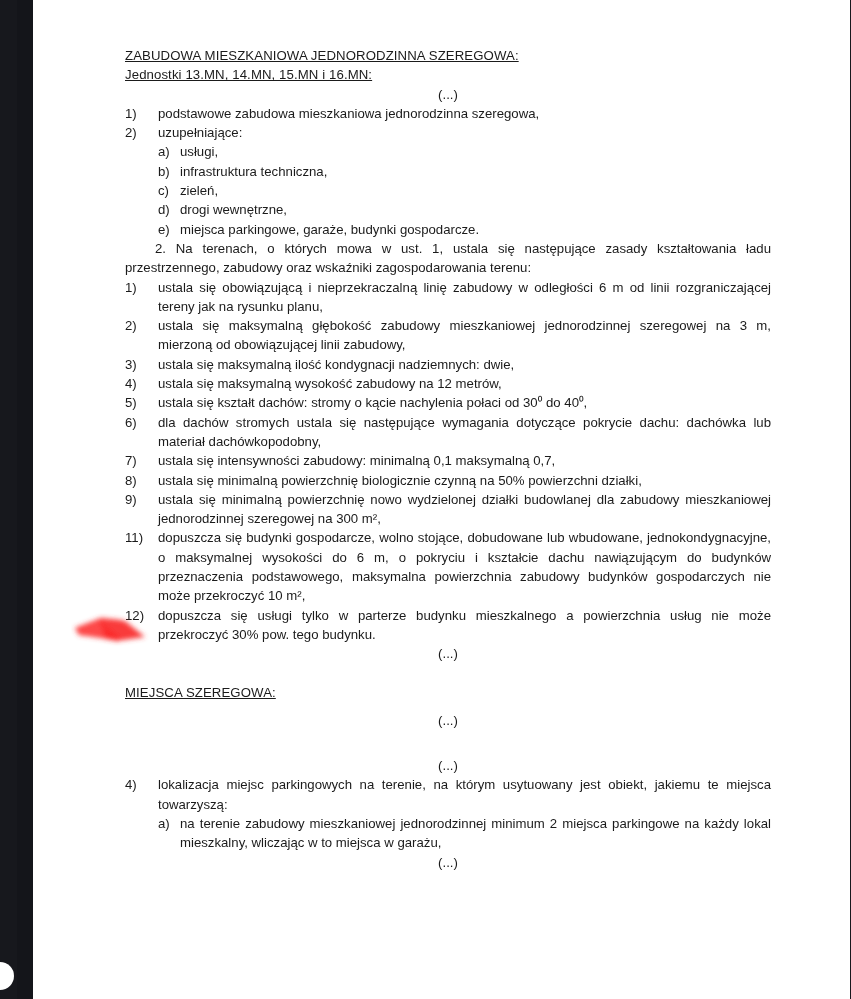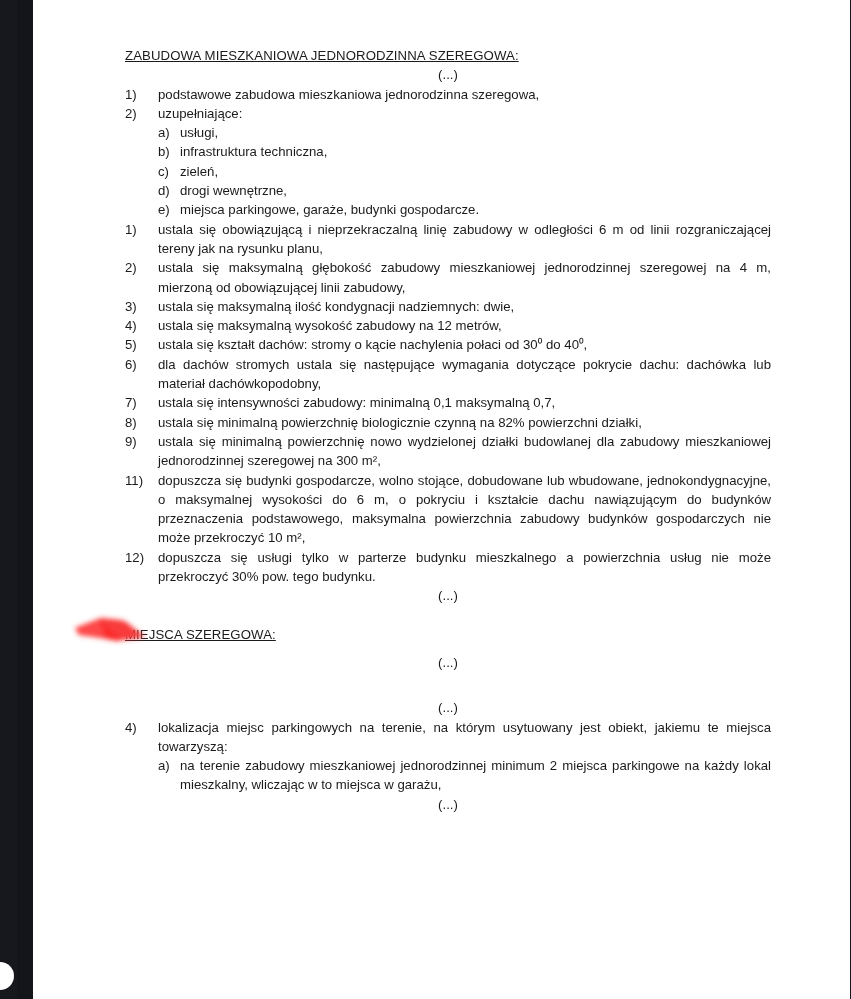--- a/index.html
+++ b/index.html
@@ -141,20 +141,21 @@
 <div id="viewer">
 
   <div class="chrome-left"></div>
   <div class="chrome-right"></div>
 
   <div class="page">
 
     <div class="doc">
 
       <div class="heading">ZABUDOWA MIESZKANIOWA JEDNORODZINNA SZEREGOWA:</div>
+      <div class="heading">Jednostki 13.MN, 14.MN, 15.MN i 16.MN:</div>
 
       <div class="center">(...)</div>
 
 
       <div class="row">
         <div class="marker">1)</div>
         <div class="body">podstawowe zabudowa mieszkaniowa jednorodzinna szeregowa,</div>
       </div>
       <div class="row">
         <div class="marker">2)</div>
@@ -175,28 +176,29 @@
       </div>
       <div class="row sub">
         <div class="marker">d)</div>
         <div class="body">drogi wewnętrzne,</div>
       </div>
       <div class="row sub">
         <div class="marker">e)</div>
         <div class="body">miejsca parkingowe, garaże, budynki gospodarcze.</div>
       </div>
 
+      <div class="para indent">2. Na terenach, o których mowa w ust. 1, ustala się następujące zasady kształtowania ładu przestrzennego, zabudowy oraz wskaźniki zagospodarowania terenu:</div>
 
       <div class="row jfull">
         <div class="marker">1)</div>
         <div class="body">ustala się obowiązującą i nieprzekraczalną linię zabudowy w odległości 6 m od linii rozgraniczającej tereny jak na rysunku planu,</div>
       </div>
       <div class="row jfull">
         <div class="marker">2)</div>
-        <div class="body">ustala się maksymalną głębokość zabudowy mieszkaniowej jednorodzinnej szeregowej na 4 m, mierzoną od obowiązującej linii zabudowy,</div>
+        <div class="body">ustala się maksymalną głębokość zabudowy mieszkaniowej jednorodzinnej szeregowej na 3 m, mierzoną od obowiązującej linii zabudowy,</div>
       </div>
       <div class="row">
         <div class="marker">3)</div>
         <div class="body">ustala się maksymalną ilość kondygnacji nadziemnych: dwie,</div>
       </div>
       <div class="row">
         <div class="marker">4)</div>
         <div class="body">ustala się maksymalną wysokość zabudowy na 12 metrów,</div>
       </div>
       <div class="row">
@@ -206,21 +208,21 @@
       <div class="row jfull">
         <div class="marker">6)</div>
         <div class="body">dla dachów stromych ustala się następujące wymagania dotyczące pokrycie dachu: dachówka lub materiał dachówkopodobny,</div>
       </div>
       <div class="row">
         <div class="marker">7)</div>
         <div class="body">ustala się intensywności zabudowy: minimalną 0,1 maksymalną 0,7,</div>
       </div>
       <div class="row">
         <div class="marker">8)</div>
-        <div class="body">ustala się minimalną powierzchnię biologicznie czynną na 82% powierzchni działki,</div>
+        <div class="body">ustala się minimalną powierzchnię biologicznie czynną na 50% powierzchni działki,</div>
       </div>
       <div class="row jfull">
         <div class="marker">9)</div>
         <div class="body">ustala się minimalną powierzchnię nowo wydzielonej działki budowlanej dla zabudowy mieszkaniowej jednorodzinnej szeregowej na 300 m²,</div>
       </div>
       <div class="row jfull">
         <div class="marker">11)</div>
         <div class="body">dopuszcza się budynki gospodarcze, wolno stojące, dobudowane lub wbudowane, jednokondygnacyjne, o maksymalnej wysokości do 6 m, o pokryciu i kształcie dachu nawiązującym do budynków przeznaczenia podstawowego, maksymalna powierzchnia zabudowy budynków gospodarczych nie może przekroczyć 10 m²,</div>
       </div>
       <div class="row jfull">

